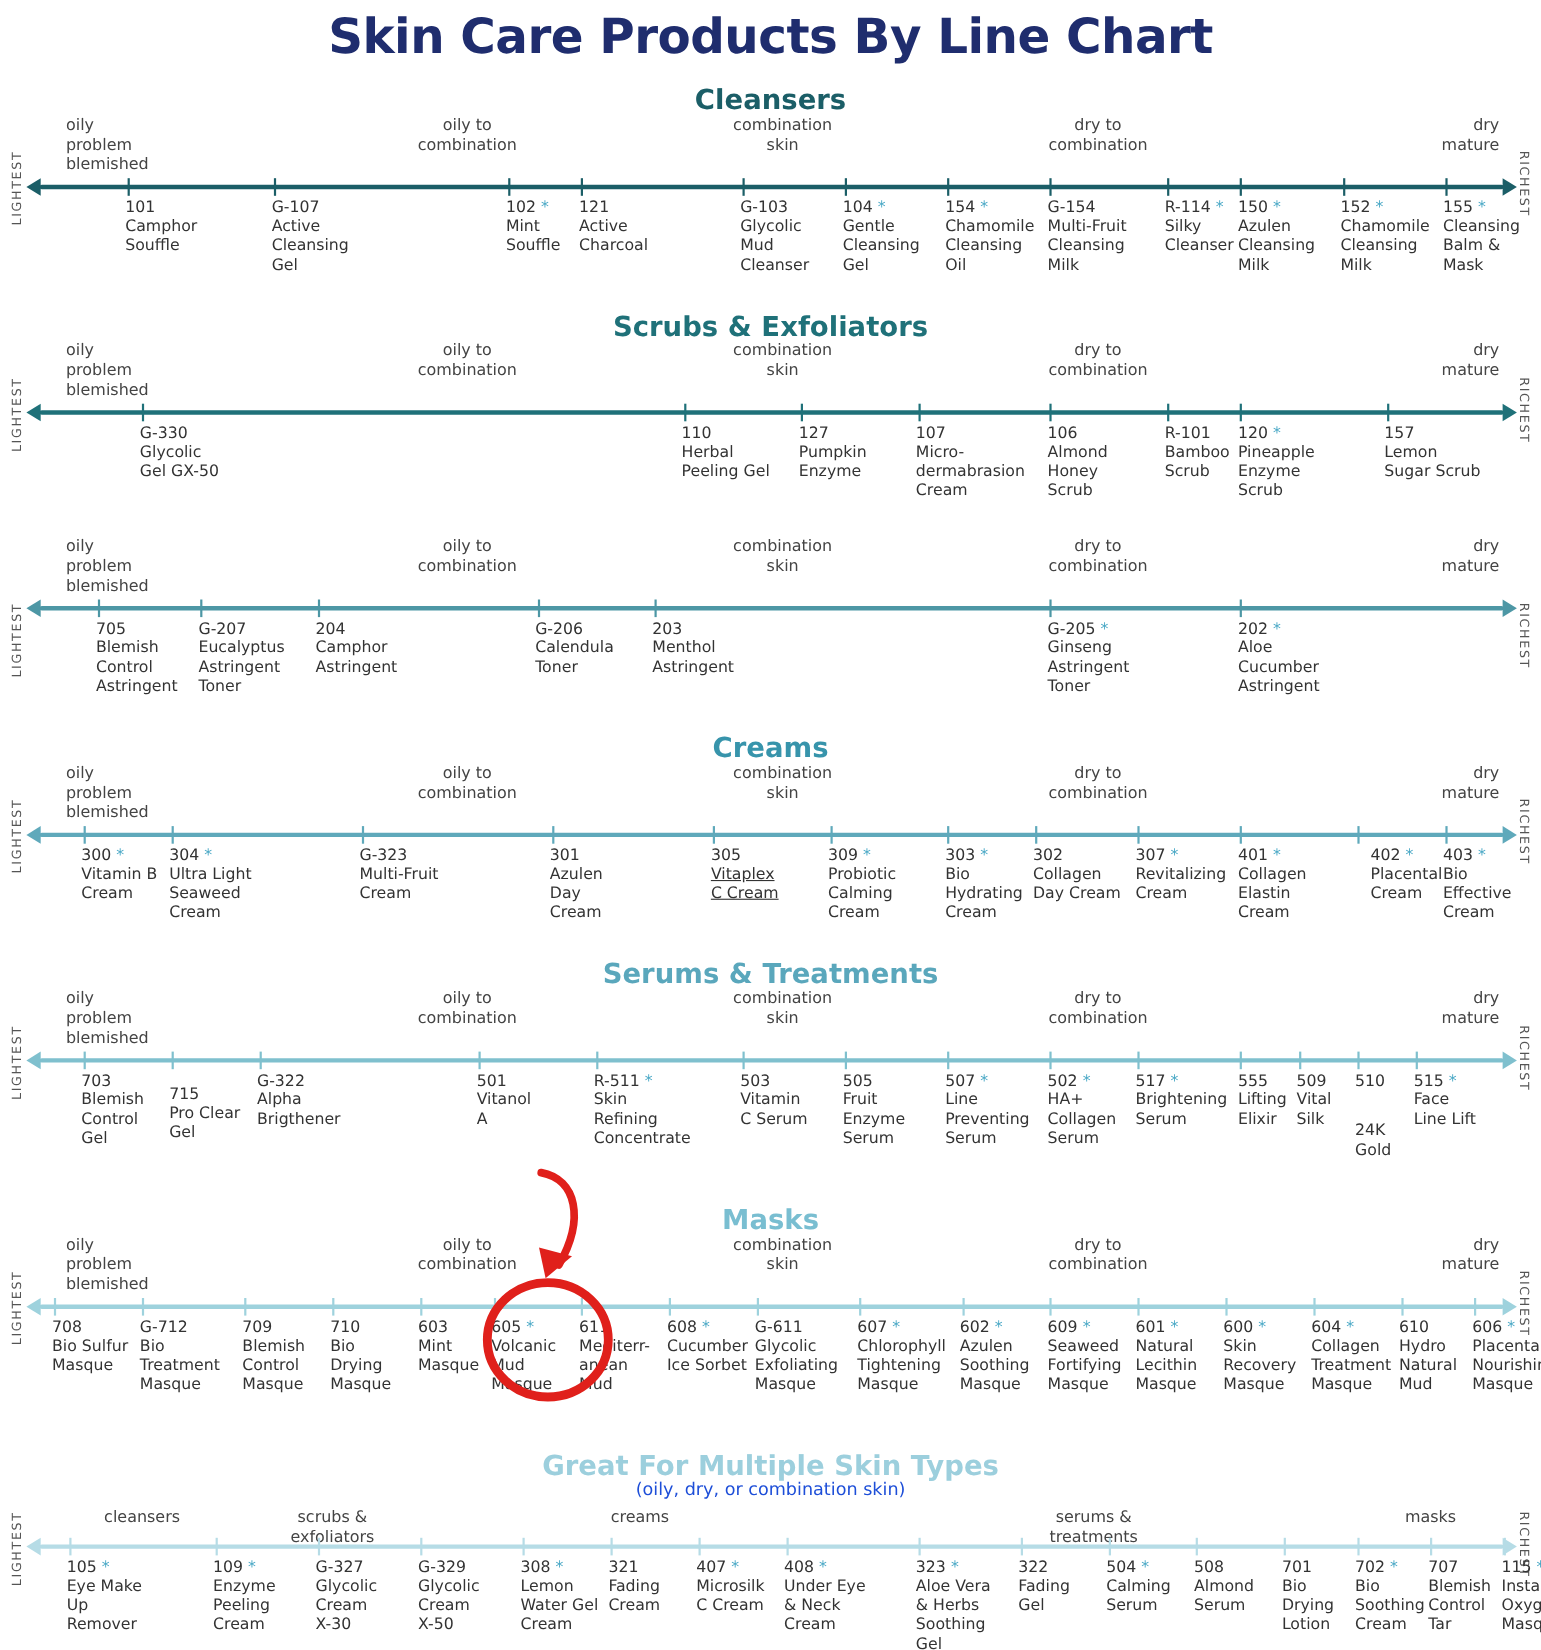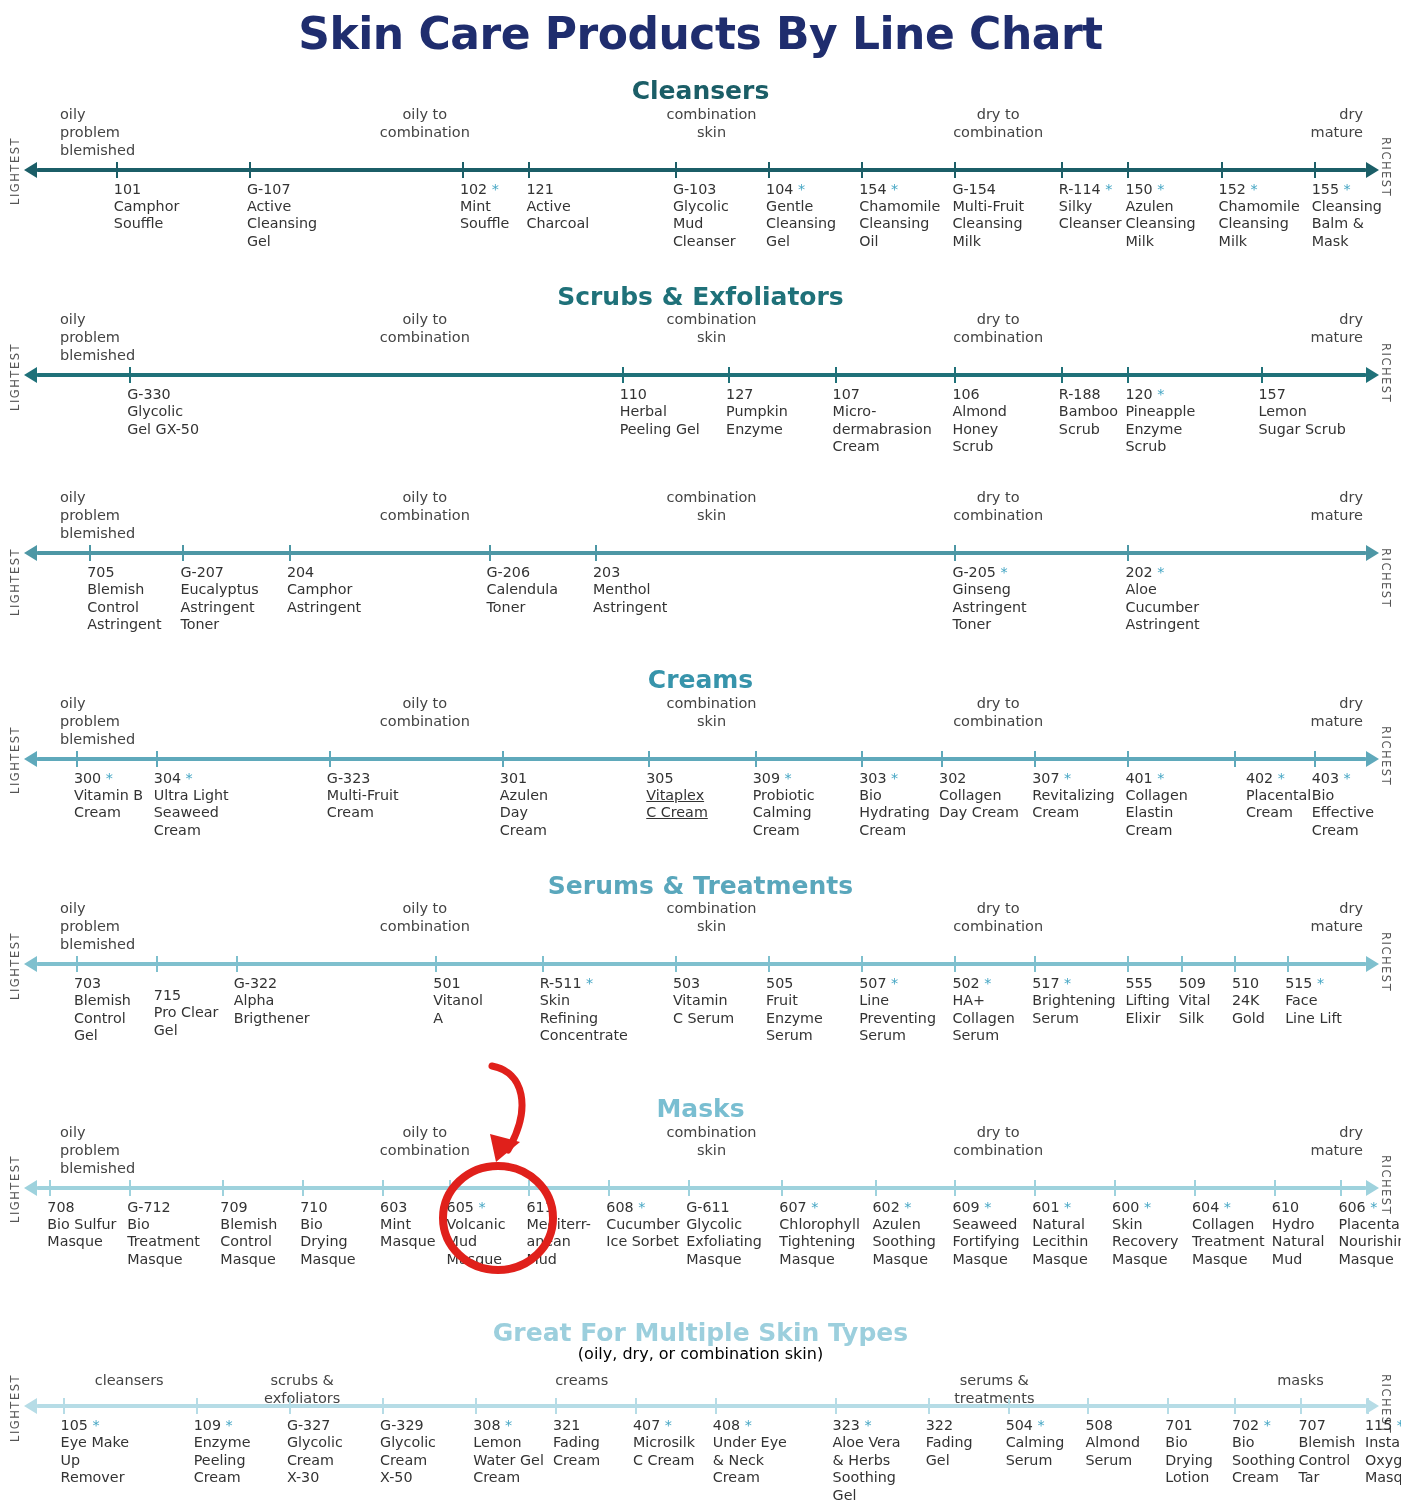--- a/index.html
+++ b/index.html
@@ -154,21 +154,21 @@
 
   .t7 .section-title { color: #9ccfdd; }
   .t7 .axis-line { background: #b6dce6; }
   .t7 .tick { background: #b6dce6; }
   .t7 .arrow-l { border-right: 13px solid #b6dce6; }
   .t7 .arrow-r { border-left: 13px solid #b6dce6; }
 
   .sub-note {
     text-align: center;
     font-size: 16px;
-    color: #000000;
+    color: #1d4ed8;
     margin-top: -2px;
   }
   .multi-heads {
     position: relative;
     height: 26px;
     margin: 8px 34px 0 36px;
   }
   .multi-head {
     position: absolute;
     font-size: 14.5px;
@@ -301,21 +301,21 @@
           <div class="item" style="left: calc(44% - 2px);"><div class="code">110</div><div class="pname" style="white-space: pre-line;">Herbal
 Peeling Gel</div></div>
           <div class="item" style="left: calc(52% - 2px);"><div class="code">127</div><div class="pname" style="white-space: pre-line;">Pumpkin
 Enzyme</div></div>
           <div class="item" style="left: calc(60% - 2px);"><div class="code">107</div><div class="pname" style="white-space: pre-line;">Micro-
 dermabrasion
 Cream</div></div>
           <div class="item" style="left: calc(69% - 2px);"><div class="code">106</div><div class="pname" style="white-space: pre-line;">Almond
 Honey
 Scrub</div></div>
-          <div class="item" style="left: calc(77% - 2px);"><div class="code">R-188</div><div class="pname" style="white-space: pre-line;">Bamboo
+          <div class="item" style="left: calc(77% - 2px);"><div class="code">R-101</div><div class="pname" style="white-space: pre-line;">Bamboo
 Scrub</div></div>
           <div class="item" style="left: calc(82% - 2px);"><div class="code">120<span class="star"> *</span></div><div class="pname" style="white-space: pre-line;">Pineapple
 Enzyme
 Scrub</div></div>
           <div class="item" style="left: calc(92% - 2px);"><div class="code">157</div><div class="pname" style="white-space: pre-line;">Lemon
 Sugar Scrub</div></div>
         </div>
       </div>
       <div class="section t3">
         <div class="band">
@@ -492,21 +492,21 @@
 Serum</div></div>
           <div class="item" style="left: calc(69% - 2px);"><div class="code">502<span class="star"> *</span></div><div class="pname" style="white-space: pre-line;">HA+
 Collagen
 Serum</div></div>
           <div class="item" style="left: calc(75% - 2px);"><div class="code">517<span class="star"> *</span></div><div class="pname" style="white-space: pre-line;">Brightening
 Serum</div></div>
           <div class="item" style="left: calc(82% - 2px);"><div class="code">555</div><div class="pname" style="white-space: pre-line;">Lifting
 Elixir</div></div>
           <div class="item" style="left: calc(86% - 2px);"><div class="code">509</div><div class="pname" style="white-space: pre-line;">Vital
 Silk</div></div>
-          <div class="item" style="left: calc(90% - 2px);"><div class="code">510</div><div class="pname" style="white-space: pre-line;">24K
+          <div class="item" style="left: calc(90% - 2px);"><div class="code">510</div><div class="pname" style="white-space: pre-line; margin-top: 28px;">24K
 Gold</div></div>
           <div class="item" style="left: calc(94% - 2px);"><div class="code">515<span class="star"> *</span></div><div class="pname" style="white-space: pre-line;">Face
 Line Lift</div></div>
         </div>
       </div>
       <div class="section t6">
         <div class="section-title">Masks</div>
         <div class="band">
           <div class="band-label left" style="left: 0px;">oily
 problem

